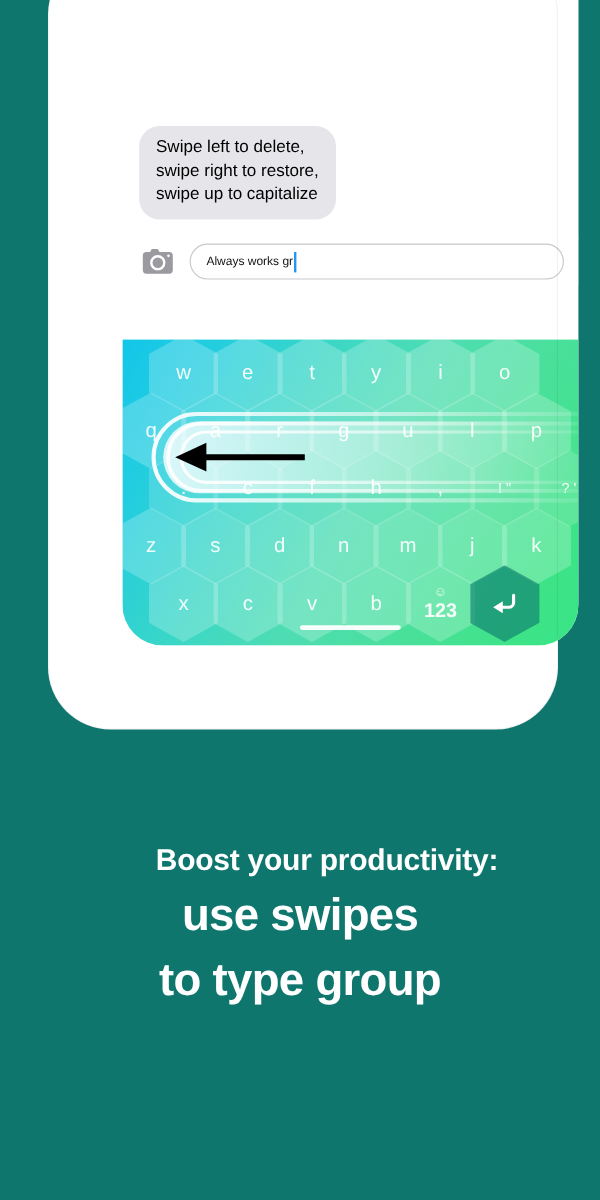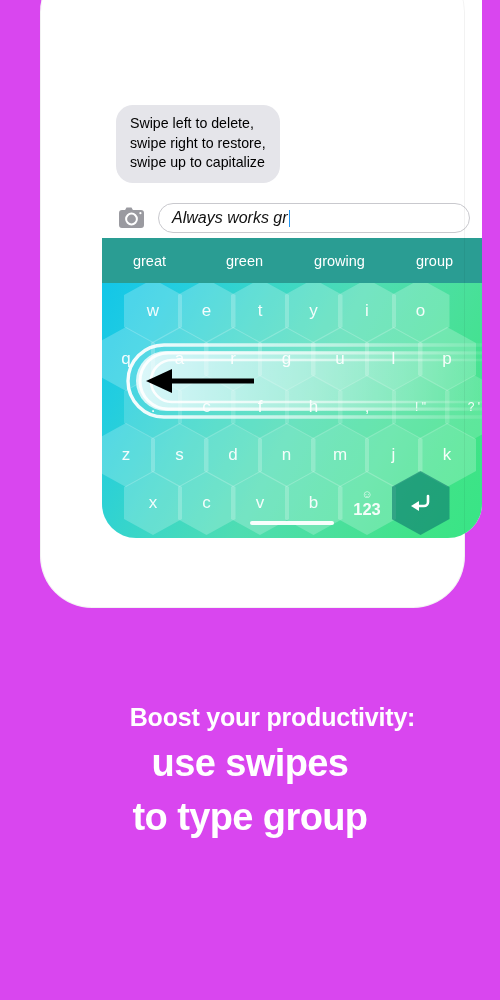--- a/index.html
+++ b/index.html
@@ -2,21 +2,21 @@
 <html><head>
 <meta charset="utf-8">
 <style>
   * { margin:0; padding:0; box-sizing:border-box; }
   html, body {
     width:500px; height:1000px;
     background:#000;
     font-family:"Liberation Sans", sans-serif;
     overflow:hidden;
   }
-  #stage { position:relative; width:500px; height:1000px; background:#d946ef; }
+  #stage { position:relative; width:500px; height:1000px; background:#0f766e; }
 
   
   .phone-frame {
     position:absolute; left:40px; top:-40px;
     width:425px; height:648px;
     background:#ffffff;
     border-radius:52px;
     box-shadow:0 0 0 0 #000;
   }
   .phone-frame::after{
@@ -57,21 +57,21 @@
   .camera-icon { margin-left:14px; width:32px; height:26px; flex:0 0 auto; }
   .text-field {
     margin-left:10px; margin-right:12px;
     flex:1 1 auto; height:30px;
     border:1px solid #C9C9CE;
     border-radius:15px;
     display:flex; align-items:center;
     padding-left:13px;
     background:#fff;
   }
-  .text-field .val { font-size:16px; color:#111;font-style:italic; }
+  .text-field .val { font-size:10px; color:#111; }
   .caret {
     display:inline-block; width:1.6px; height:17px;
     background:#2196f3; margin-left:1px; vertical-align:-3px;
   }
 
   
   .suggest {
     position:absolute; left:0; top:278px; width:380px; height:45px;
     background:#2A9D93;
     display:flex; align-items:center;
@@ -156,26 +156,20 @@
             <circle cx="15.5" cy="14" r="5.4" fill="none" stroke="#fff" stroke-width="2"></circle>
             <circle cx="24.4" cy="8.2" r="1.1" fill="#fff"></circle>
           </svg>
         </span>
         <div class="text-field">
           <span class="val">Always works gr</span>
             <span class="caret"></span>
         </div>
       </div>
 
-      <div class="suggest">
-        <div class="sg">great</div>
-        <div class="sg">green</div>
-        <div class="sg">growing</div>
-        <div class="sg">group</div>
-      </div>
 
       <div class="keyboard">
         <div class="hexlayer" id="hexlayer">
             <div class="hex" style="left: 22px; top: -4px;">w</div>
             <div class="hex" style="left: 75.5px; top: -4px;">e</div>
             <div class="hex" style="left: 129px; top: -4px;">t</div>
             <div class="hex" style="left: 182.5px; top: -4px;">y</div>
             <div class="hex" style="left: 236px; top: -4px;">i</div>
             <div class="hex" style="left: 289.5px; top: -4px;">o</div>
             <div class="hex" style="left: -5px; top: 44px;">q</div>

